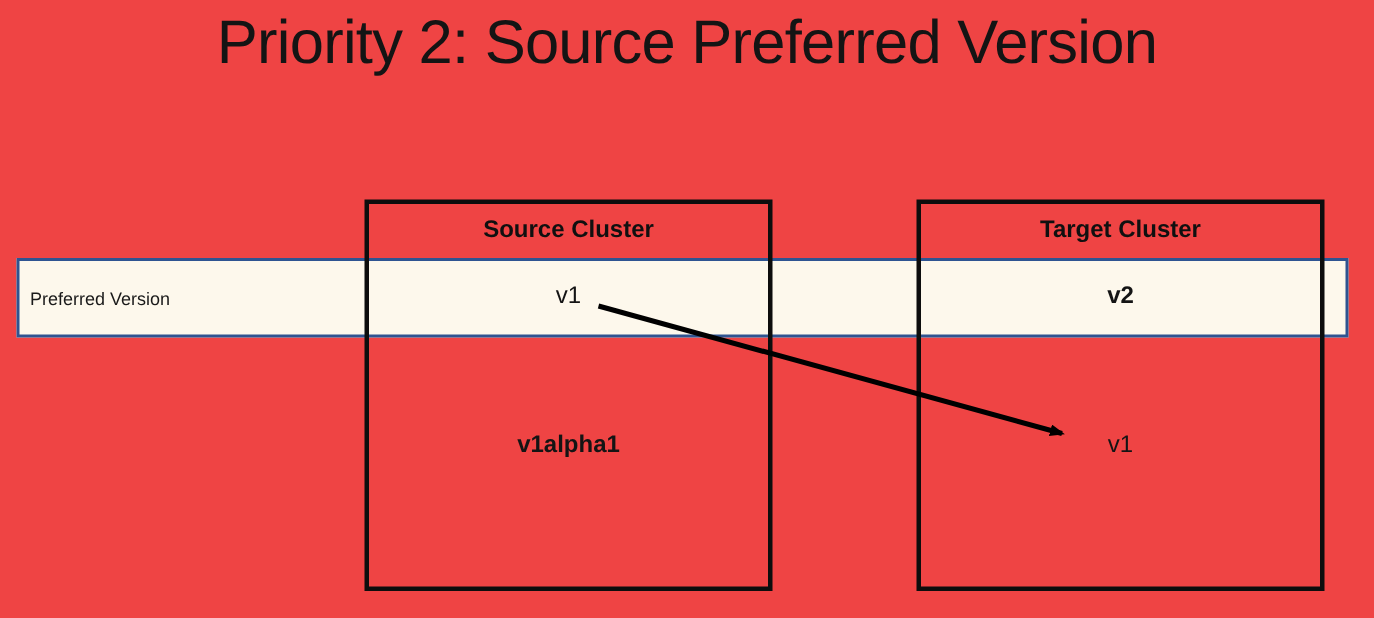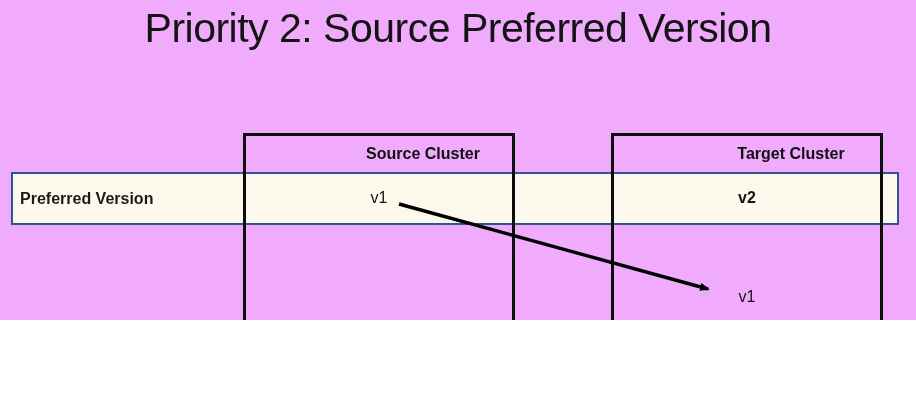--- a/index.html
+++ b/index.html
@@ -1,19 +1,19 @@
 <!DOCTYPE html>
 <html><head>
 <meta charset="utf-8">
 <style>
   html,body{margin:0;padding:0;background:#ffffff;}
   .canvas{
     position:relative;
-    width:916px;height:320px;
-    background:#f0abfc;
+    width:916px;height:412px;
+    background:#ef4444;
     font-family:"Liberation Sans", sans-serif;
     color:#141414;
     overflow:hidden;
   }
   .title{
     position:absolute;top:4px;left:0;width:100%;
     text-align:center;
     font-size:41px;line-height:48px;
     letter-spacing:-0.5px;
     color:#141414;
@@ -30,39 +30,37 @@
     background:#FDF8EC;
     border:2px solid #2F5491;
     box-sizing:border-box;
     z-index:1;
     display:flex;align-items:center;
   }
   .row-preferred{top:172px;height:53px;}
   .row-supported{top:243px;height:111px;}
   .row-label{
     padding-left:7px;
-    font-size:16px;
+    font-size:12px;
     color:#1a1a1a;
-    font-weight:bold;
   }
   .cluster-box{
     position:absolute;top:133px;height:261px;width:272px;
     border:3px solid #0d0d0d;
     box-sizing:border-box;
     background:transparent;
     z-index:2;
   }
   .box-source{left:243px;}
   .box-target{left:611px;}
   .cluster-header{
     position:absolute;top:0;left:0;width:100%;height:36px;
     display:flex;align-items:center;justify-content:center;
     font-weight:bold;font-size:16px;
     color:#101010;
-    padding-left:44px;
   }
   .cell-value{
     position:absolute;width:272px;height:24px;
     display:flex;align-items:center;justify-content:center;
     font-size:16px;
     z-index:3;
     color:#141414;
     font-weight:bold;
   }
   .cell-row1{top:186px;}
@@ -88,20 +86,21 @@
 
   <div class="cluster-box box-source">
     <div class="cluster-header">Source Cluster</div>
   </div>
   <div class="cluster-box box-target">
     <div class="cluster-header">Target Cluster</div>
   </div>
 
   <div class="cell-value cell-row1 cell-src bold">v1</div>
   <div class="cell-value cell-row1 cell-tgt">v2</div>
+  <div class="cell-value cell-row2 cell-src">v1alpha1</div>
   <div class="cell-value cell-row2 cell-tgt bold">v1</div>
 
   <svg class="arrow-layer" viewBox="0 0 916 412" xmlns="http://www.w3.org/2000/svg" aria-hidden="true">
     <defs>
       <marker id="ah" markerWidth="10" markerHeight="9" refX="8" refY="4" orient="auto" markerUnits="userSpaceOnUse">
         <path d="M0,0 L10,4 L0,8 Z" fill="#000000"></path>
       </marker>
     </defs>
     <line x1="399" y1="204" x2="708" y2="289" stroke="#000000" stroke-width="3.4" marker-end="url(#ah)"></line>
   </svg>

